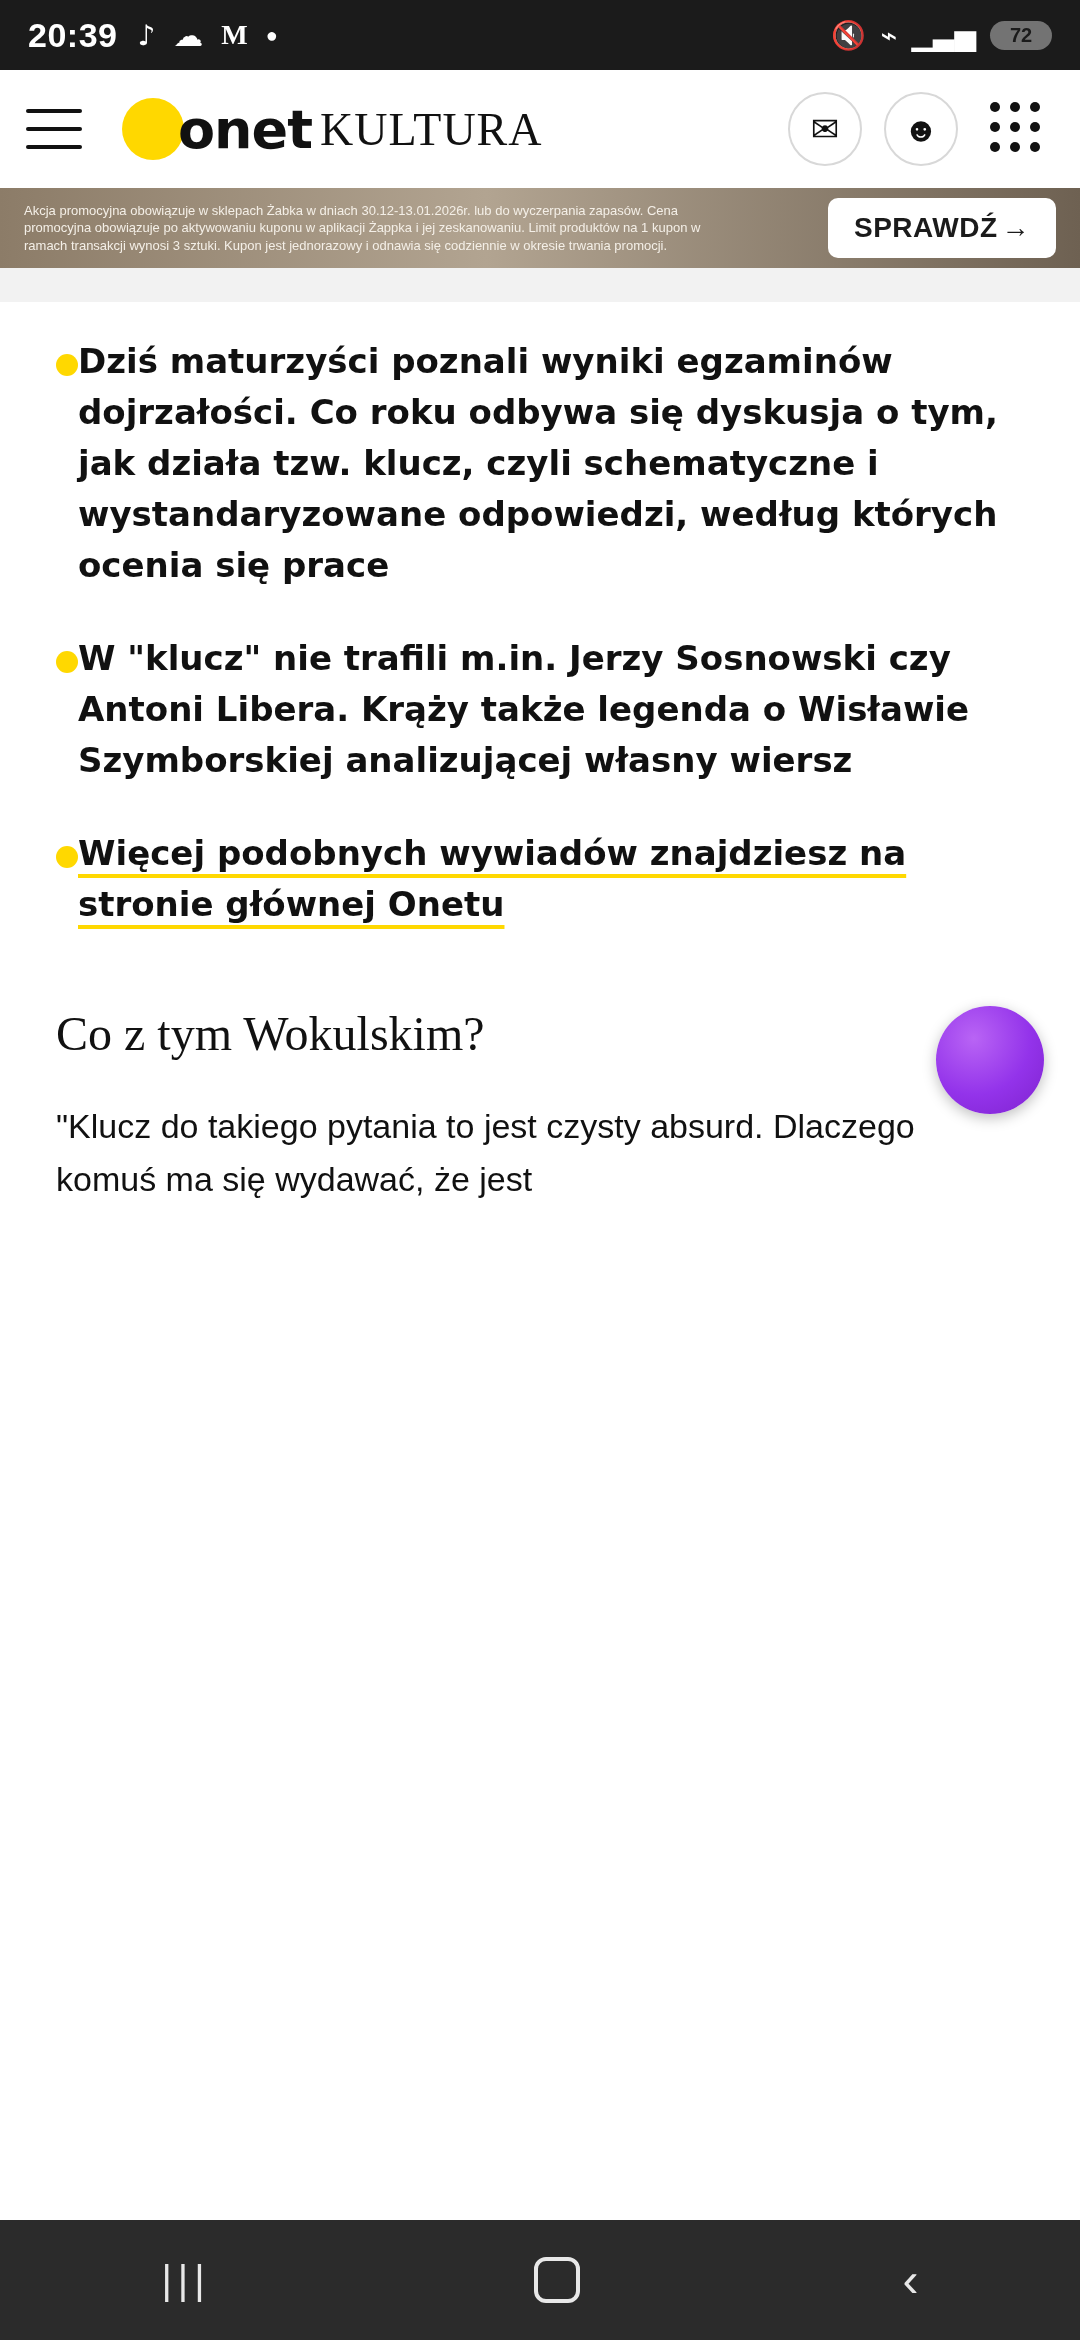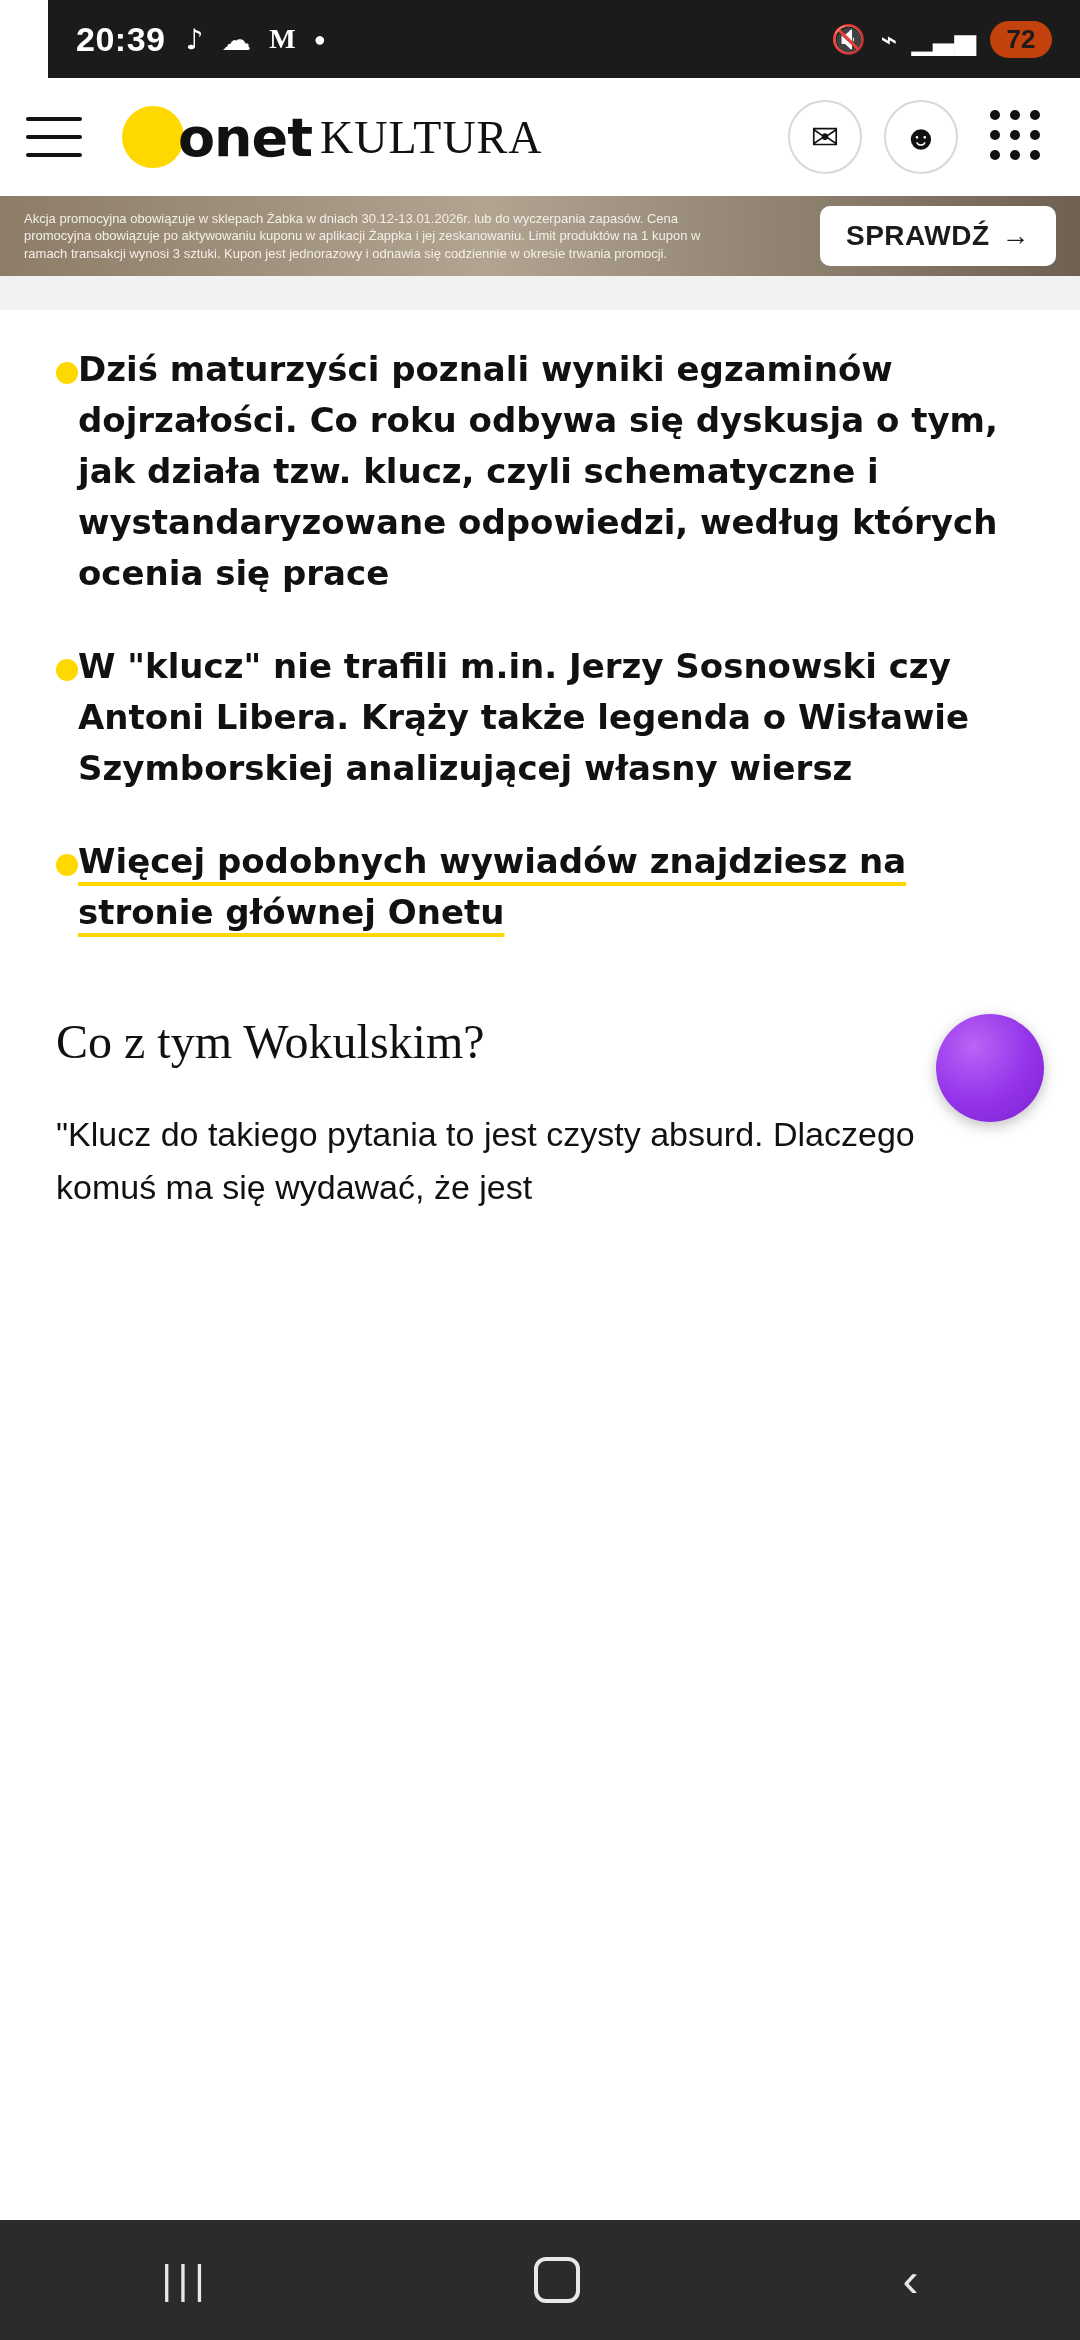--- a/index.html
+++ b/index.html
@@ -6,34 +6,34 @@
   html, body {
     width: 1080px; height: 2340px;
     background: #ffffff;
     font-family: "Liberation Sans", sans-serif;
     overflow: hidden;
   }
   .phone { position: relative; width: 1080px; height: 2340px; background:#fff; }
 
   
   .statusbar {
-    height: 78px; background: #1b1b1b; color: #ffffff;
-    display: flex; align-items: center; padding: 0 28px; margin-left: 48px;
+    height: 70px; background: #1b1b1b; color: #ffffff;
+    display: flex; align-items: center; padding: 0 28px;
   }
   .status-time { font-size: 34px; font-weight: 700; letter-spacing: .5px; }
   .status-left-icons { display:flex; align-items:center; gap:18px; margin-left:20px; }
   .status-right { margin-left:auto; display:flex; align-items:center; gap:14px; }
   .ic { display:inline-block; }
   .tiktok-ic { font-size: 28px; font-weight: 700; font-family:"DejaVu Sans", sans-serif; }
   .cloud-ic { font-size: 30px; }
   .m-ic { font-size: 28px; font-family:"Liberation Serif", serif; font-weight:700; }
   .dot-ic { font-size: 20px; }
   .mute-ic, .wifi-ic, .sig-ic { font-size: 28px; }
   .battery {
-    background:#c2410c; color:#1b1b1b; font-size:26px; font-weight:700;
+    background:#737373; color:#1b1b1b; font-size:20px; font-weight:700;
     border-radius: 20px; padding: 3px 14px; min-width:62px; text-align:center;
   }
 
   
   .header {
     height: 118px; background:#ffffff; display:flex; align-items:center;
     padding: 13px 26px; gap: 20px;
   }
   .burger { width: 56px; height: 40px; display:flex; flex-direction:column; justify-content:space-between; cursor:pointer; }
   .burger span { display:block; height:4px; background:#111; border-radius:2px; }
@@ -58,21 +58,21 @@
 
   
   .promo {
     height: 80px; background: linear-gradient(90deg,#8c7c68 0%, #b2a491 45%, #6e6152 100%);
     display:flex; align-items:center; padding: 0 24px; position:relative; overflow:hidden;
   }
   .promo-text { font-size: 13px; line-height: 1.35; color:#f4efe7; max-width: 700px; }
   .promo-cta {
     margin-left:auto; background:#ffffff; border-radius: 10px;
     padding: 14px 26px; font-size: 28px; font-weight: 700; color:#1b1b1b;
-    letter-spacing: .5px; display:flex; align-items:center; gap:12px;
+    letter-spacing: .5px; display:flex; align-items:center; gap:4px;
     min-width: 210px; justify-content:center;
   }
   .promo-spacer { height: 34px; background: #f2f2f2; }
 
   
   .content { padding: 34px 56px 0 56px; }
   .bullet-item { display:flex; margin-bottom: 42px; align-items:flex-start; }
   .bullet-dot { width: 22px; height: 22px; border-radius:50%; background:#ffd800; flex:0 0 22px; margin-top: 18px; }
   .bullet-dot.purple { background:#8e30d6; }
   .bullet-text {

